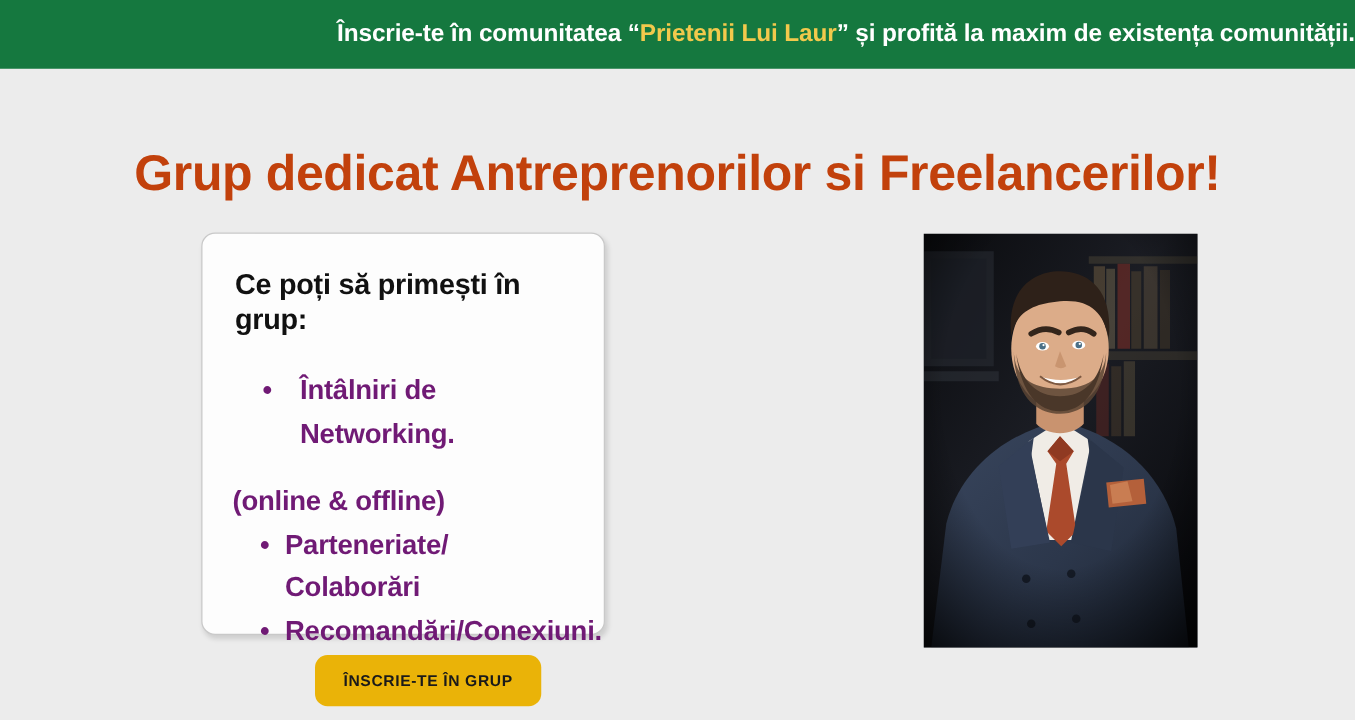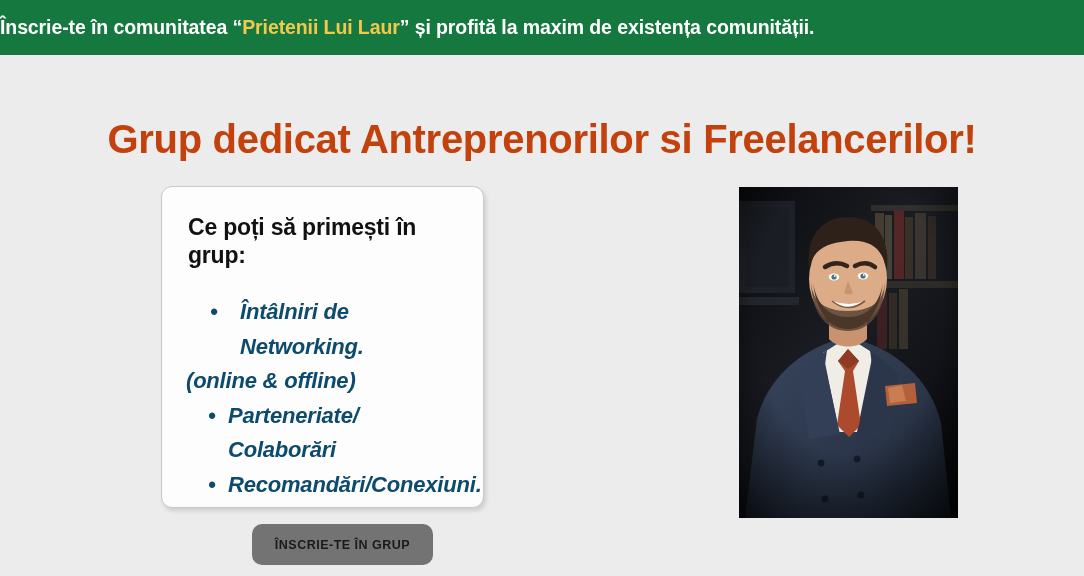--- a/index.html
+++ b/index.html
@@ -18,21 +18,21 @@
   
   .banner {
     position: absolute;
     top: 0;
     left: 0;
     width: 1084px;
     height: 55px;
     background: #15783f;
     display: flex;
     align-items: center;
-    justify-content: flex-start;
+    justify-content: flex-end;
     box-sizing: border-box;
   }
   .banner-text {
     color: #ffffff;
     font-size: 19.5px;
     font-weight: bold;
     letter-spacing: -0.1px;
     white-space: nowrap;
     line-height: 1;
   }
@@ -87,56 +87,56 @@
     margin: 0 0 8px 2px;
   }
   .benefit-list {
     list-style: none;
     margin: 0;
     padding: 0;
   }
   .benefit-list li {
     font-size: 22px;
     font-weight: bold;
-    color: #0c4a6e;
+    color: #701a75;
     line-height: 34.5px;
     letter-spacing: -0.2px;
     position: relative;
     padding-left: 42px;
-    font-style: italic;
   }
   .benefit-list li::before {
     content: "\2022";
     position: absolute;
     left: 22px;
     top: 0;
     font-size: 22px;
     line-height: 34.5px;
   }
   .benefit-list li.first-item {
     padding-left: 54px;
     margin-top: 26px;
   }
   .benefit-list li.first-item::before {
     left: 24px;
   }
   .benefit-sub {
     display: block;
     margin-left: -54px;
     white-space: nowrap;
+    margin-top: 20px;
   }
 
   
   .cta-button {
     position: absolute;
     left: 252px;
     top: 524px;
     width: 181px;
     height: 41px;
-    background: #737373;
+    background: #eab308;
     border: none;
     border-radius: 10px;
     color: #1a1a1a;
     font-family: "Liberation Sans", sans-serif;
     font-size: 12.5px;
     font-weight: bold;
     letter-spacing: 0.5px;
     cursor: pointer;
     padding: 0;
   }

